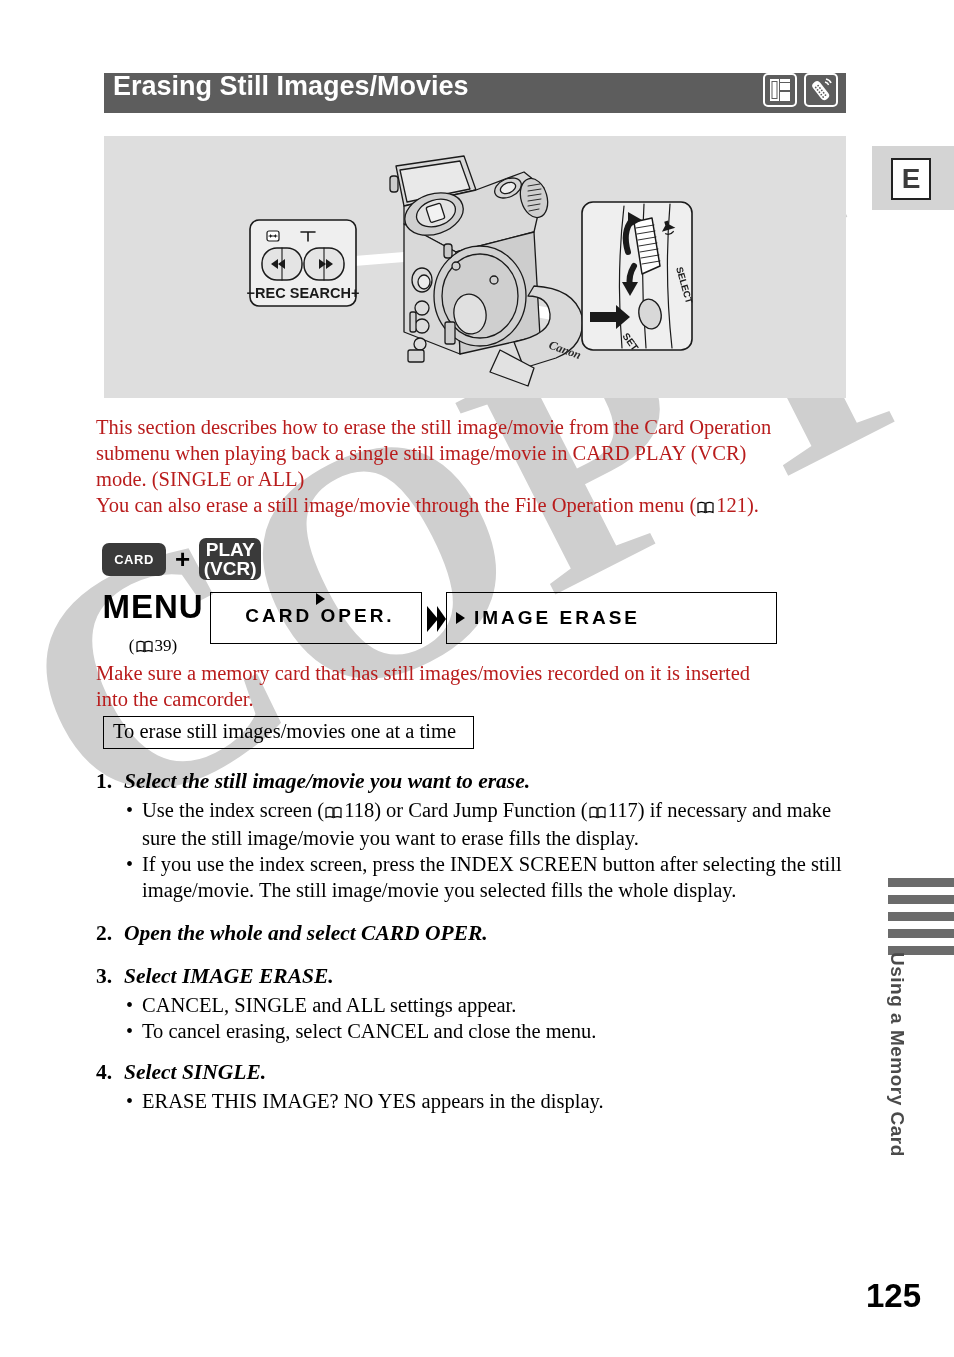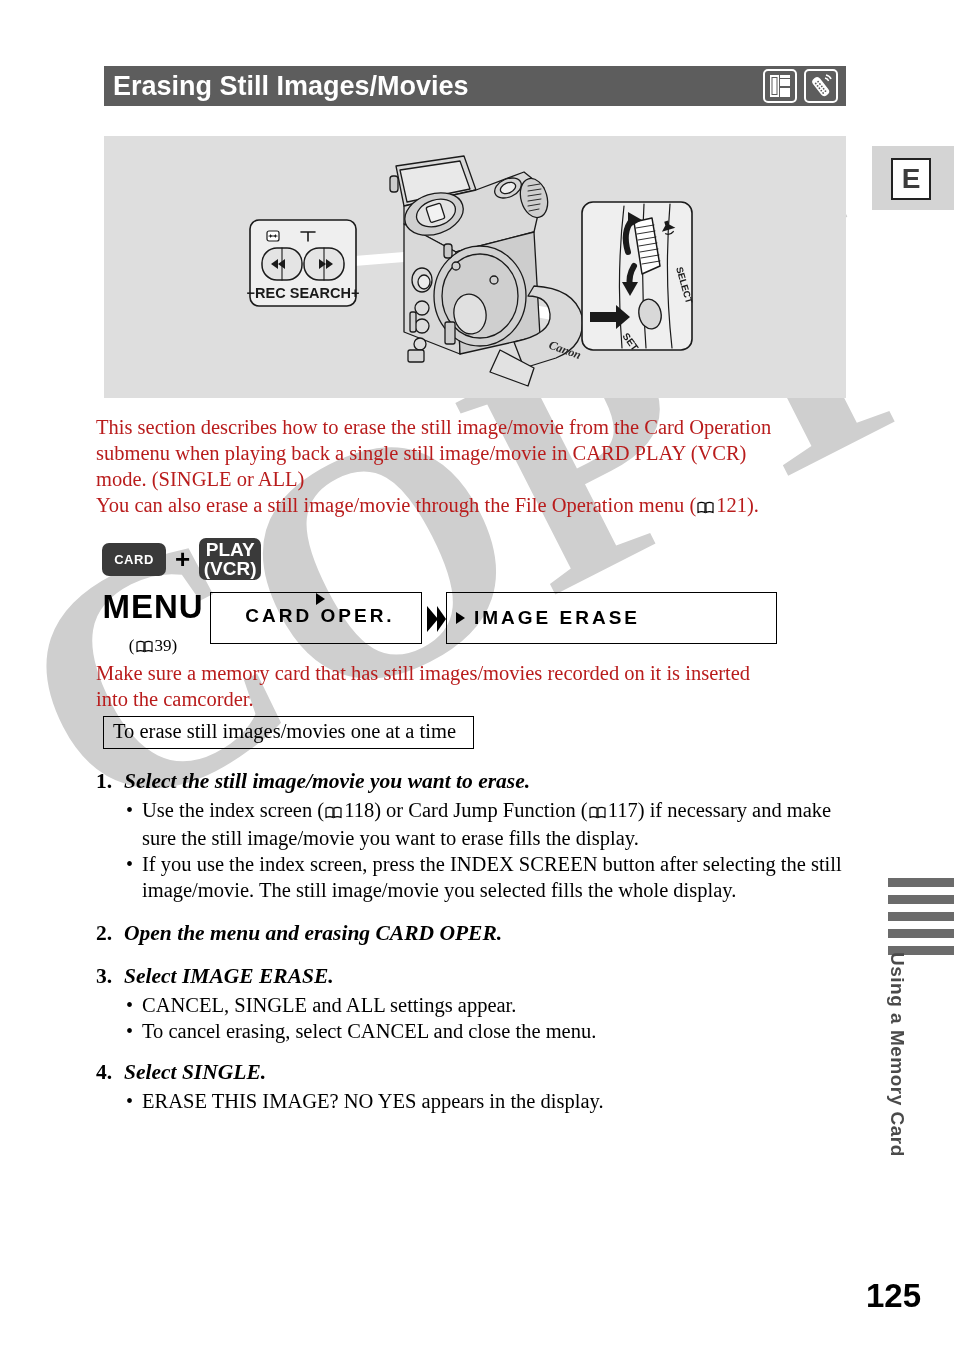--- a/index.html
+++ b/index.html
@@ -44,26 +44,26 @@
     position: absolute;
     left: 0; top: 0;
     width: 954px; height: 1357px;
     z-index: 3;
   }
 
   
   #header-bar {
     position: absolute;
     left: 104px;
-    top: 66px;
+    top: 73px;
     width: 742px;
     height: 40px;
     background: #5d5d5d;
     display: flex;
-    align-items: center;
+    align-items: flex-start;
   }
   #header-title {
     color: #ffffff;
     font-family: "Liberation Sans", sans-serif;
     font-weight: bold;
     font-size: 27px;
     letter-spacing: 0px;
     margin-left: 9px;
     line-height: 1;
   }
@@ -594,21 +594,21 @@
         </li>
         <li>
           <span class="dot">•</span><span>If you use the index screen, press the INDEX SCREEN button after selecting the still image/movie. The still image/movie you selected fills the whole display.</span>
         </li>
       </ul>
     </div>
 
     <div class="step gap-2">
       <div class="step-head">
         <span class="step-num">2.</span>
-        <span class="step-title">Open the menu and erasing CARD OPER.</span>
+        <span class="step-title">Open the whole and select CARD OPER.</span>
       </div>
     </div>
 
     <div class="step gap-3">
       <div class="step-head">
         <span class="step-num">3.</span>
         <span class="step-title">Select IMAGE ERASE.</span>
       </div>
       <ul class="bullets">
         <li>

